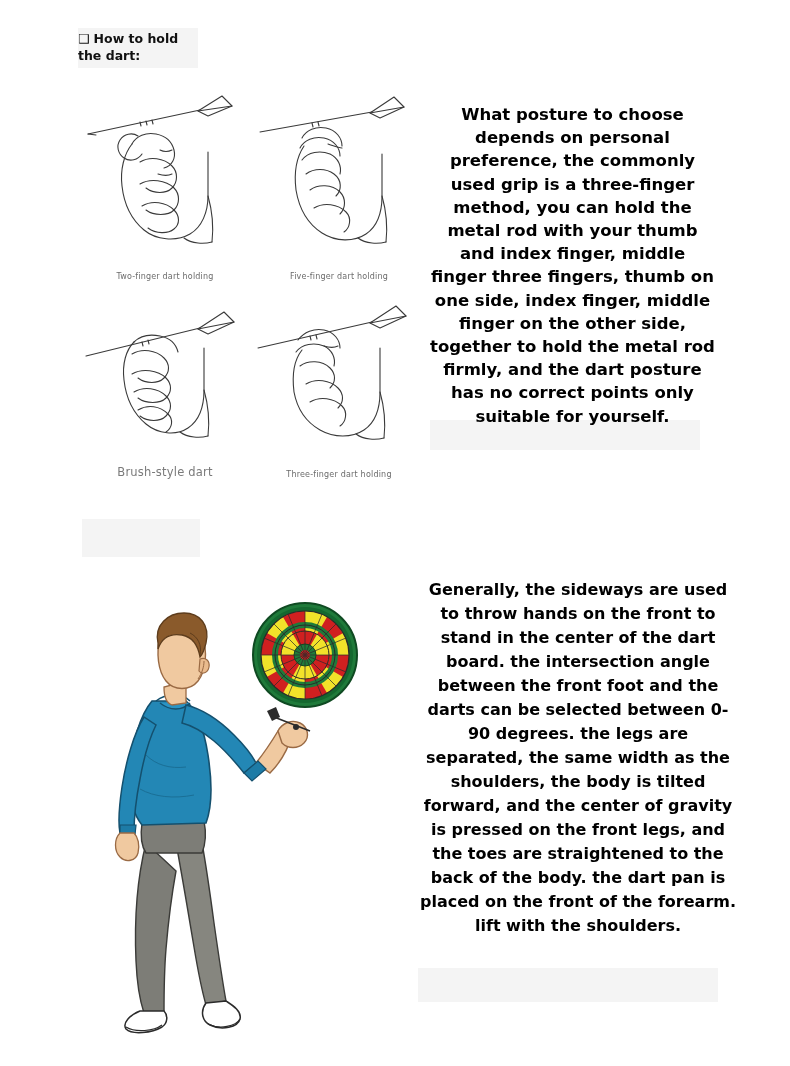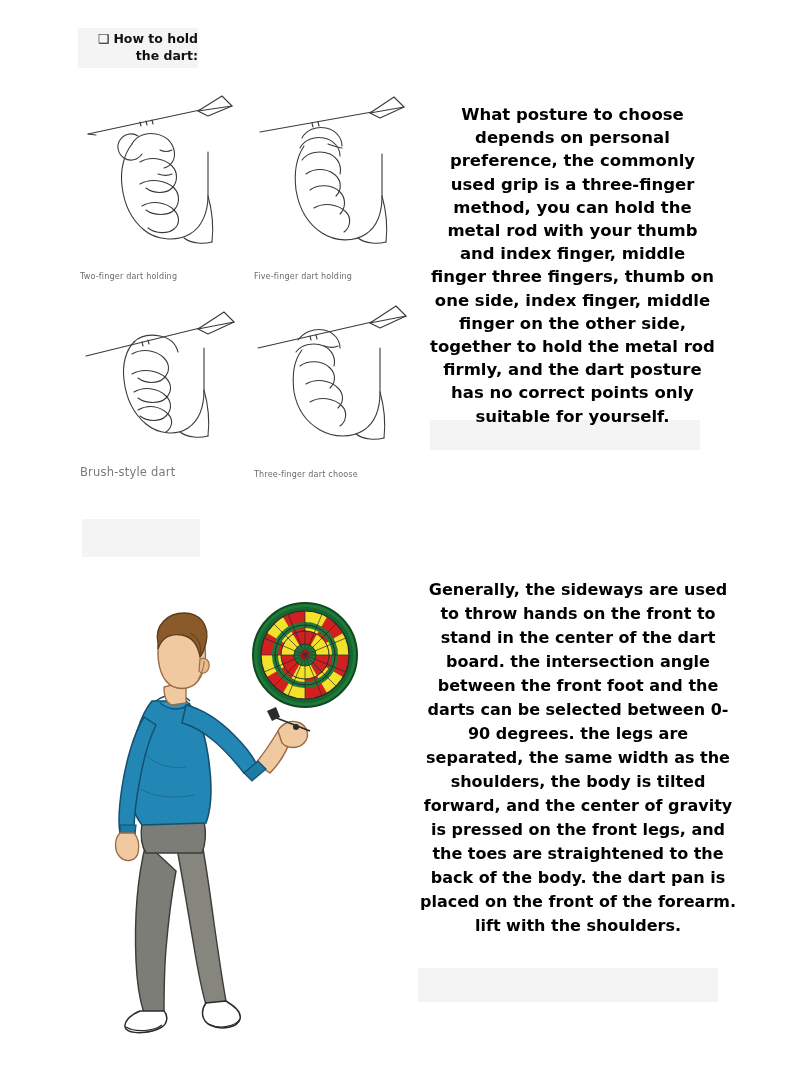--- a/index.html
+++ b/index.html
@@ -20,21 +20,21 @@
     width: 790px;
     height: 1066px;
   }
 
   
   .section-heading {
     position: absolute;
     font-weight: bold;
     font-size: 12.5px;
     line-height: 17px;
-    text-align: right;
+    text-align: left;
     color: #111;
   }
   #heading-hold {
     left: 78px;
     top: 30px;
     width: 120px;
   }
   #heading-throw {
     left: 82px;
     top: 521px;
@@ -67,20 +67,21 @@
     left: 0;
     top: 0;
     width: 170px;
     height: 165px;
   }
   .grip-caption {
     position: absolute;
     bottom: 6px;
     left: 0;
     width: 100%;
+    text-align: center;
     font-size: 8px;
     color: #6b6b6b;
     letter-spacing: 0.2px;
   }
   .grip-caption.big {
     font-size: 11.5px;
     color: #7a7a7a;
   }
 
   
@@ -235,21 +236,21 @@
           <path d="M44,50 C50,42 60,38 70,40 C80,42 86,50 86,58"></path>
           <path d="M42,62 C48,54 60,52 70,56 C78,60 82,68 80,76"></path>
           <path d="M46,76 C54,70 68,70 76,78 C82,84 82,92 76,98"></path>
           <path d="M52,94 C62,88 76,90 84,98 C90,104 90,112 84,118"></path>
           <path d="M56,112 C66,106 80,108 88,116 C94,122 92,132 86,136"></path>
           <path d="M126,102 C130,116 132,130 130,148"></path>
           <path d="M102,144 C110,150 122,150 130,148"></path>
           <path d="M70,56 C76,58 80,58 84,56"></path>
         </g>
       </svg>
-      <div class="grip-caption">Three-finger dart choose</div>
+      <div class="grip-caption">Three-finger dart holding</div>
     </div>
   </div>
 
   <div class="body-text" id="text-grip">What posture to choose depends on personal preference, the commonly used grip is a three-finger method, you can hold the metal rod with your thumb and index finger, middle finger three fingers, thumb on one side, index finger, middle finger on the other side, together to hold the metal rod firmly, and the dart posture has no correct points only suitable for yourself.</div>
 
 
   <div class="throw-art">
     <svg viewBox="0 0 350 460" width="350" height="460">
 
       <g transform="translate(245,80)">

